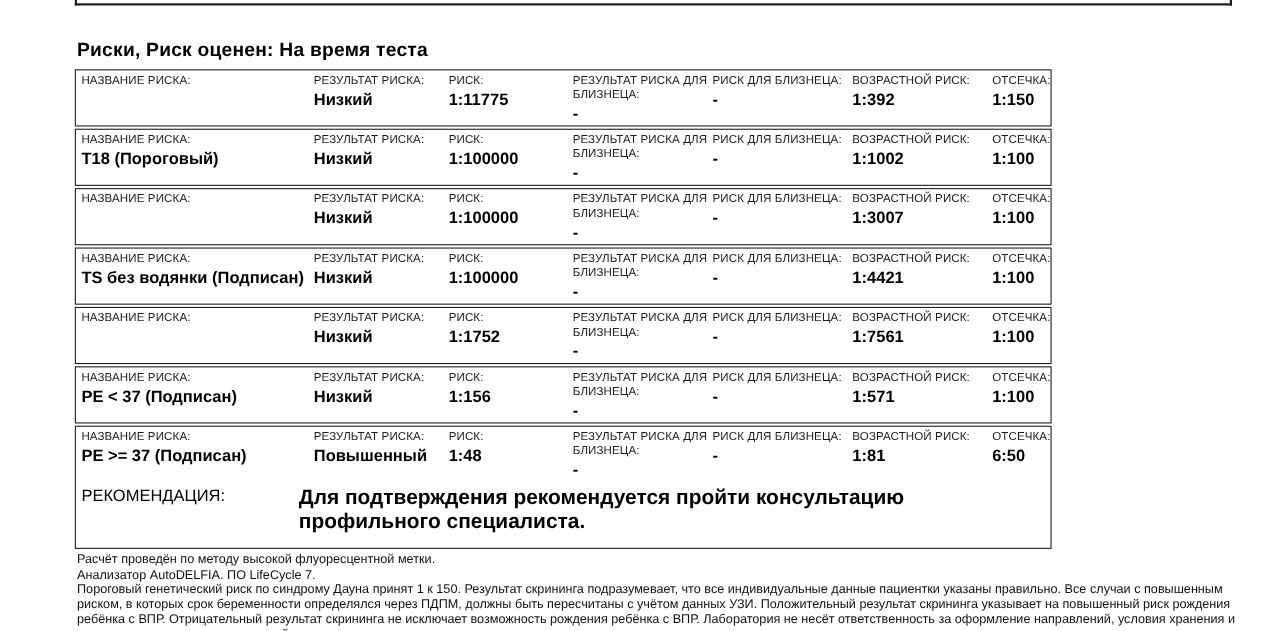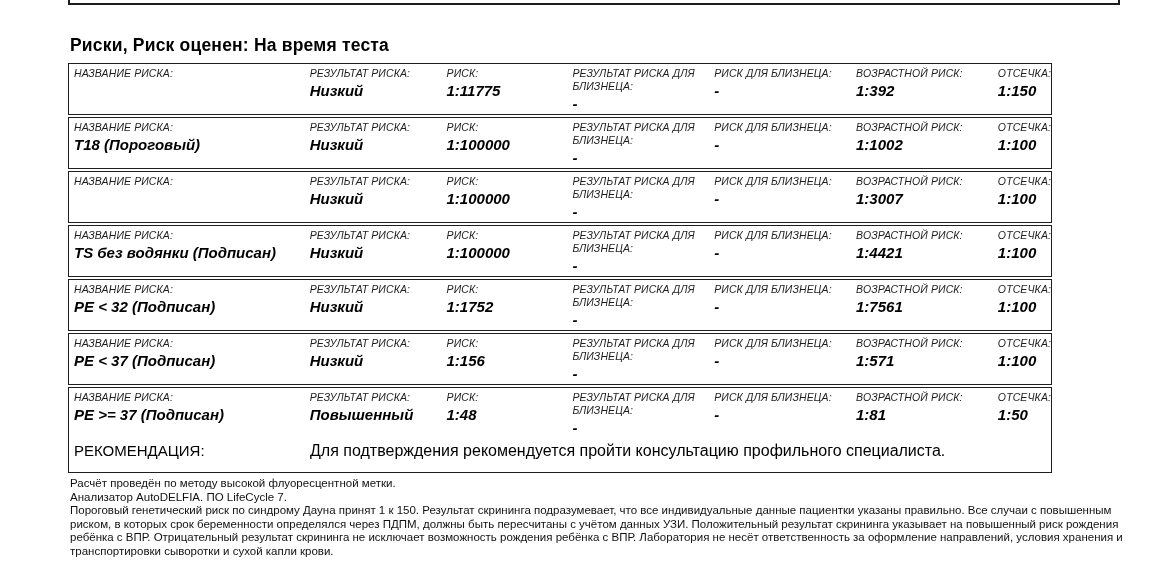--- a/index.html
+++ b/index.html
@@ -22,42 +22,42 @@
     margin-left: 68px;
     width: 1052px;
     height: 5px;
     box-sizing: border-box;
     border-left: 2px solid #1c1c1c;
     border-right: 2px solid #1c1c1c;
     border-bottom: 2px solid #1c1c1c;
   }
   .content {
     margin-left: 68px;
-    width: 984px;
+    width: 888px;
     margin-top: 30px;
   }
   .section-title {
     font-size: 17.5px;
     font-weight: bold;
     letter-spacing: 0.2px;
     margin: 24px 0 7px 2px;
   }
   .risk-box {
     box-sizing: border-box;
     border: 1.5px solid #1f1f1f;
     background: #fff;
     margin-bottom: 2px;
   }
   .row-grid {
     display: flex;
     align-items: flex-start;
     min-height: 40px;
     padding: 3px 0 0 5px;
   }
-  .cell { display: flex; flex-direction: column; font-style: italic; }
+  .cell { display: flex; flex-direction: column; }
   .cell .lbl {
     font-size: 10.5px;
     color: #1d1d1d;
     letter-spacing: 0.1px;
     line-height: 1.25;
     white-space: normal;
   }
   .cell .val {
     font-size: 15px;
     font-weight: bold;
@@ -75,22 +75,22 @@
     display: flex;
     align-items: flex-start;
     padding: 4px 0 12px 5px;
   }
   .rec-label {
     width: 236px;
     font-size: 15px;
     font-weight: normal;
   }
   .rec-text {
-    font-size: 16px;
-    font-weight: normal;
+    font-size: 19px;
+    font-weight: bold;
   }
   .footnotes {
     margin: 4px 0 0 70px;
     width: 1068px;
     font-size: 11.5px;
     line-height: 1.18;
     color: #111;
   }
   .footnotes p { margin: 0; }
 </style>
@@ -231,21 +231,20 @@
           <span class="lbl">ОТСЕЧКА:</span>
           <span class="val">1:100</span>
         </div>
       </div>
     </div>
 
     <div class="risk-box">
       <div class="row-grid">
         <div class="cell c-name">
           <span class="lbl">НАЗВАНИЕ РИСКА:</span>
-          <span class="val">PE &lt; 32 (Подписан)</span>
         </div>
         <div class="cell c-result">
           <span class="lbl">РЕЗУЛЬТАТ РИСКА:</span>
           <span class="val">Низкий</span>
         </div>
         <div class="cell c-risk">
           <span class="lbl">РИСК:</span>
           <span class="val">1:1752</span>
         </div>
         <div class="cell c-twinres">
@@ -321,21 +320,21 @@
         <div class="cell c-twinrisk">
           <span class="lbl">РИСК ДЛЯ БЛИЗНЕЦА:</span>
           <span class="val">-</span>
         </div>
         <div class="cell c-agerisk">
           <span class="lbl">ВОЗРАСТНОЙ РИСК:</span>
           <span class="val">1:81</span>
         </div>
         <div class="cell c-cutoff">
           <span class="lbl">ОТСЕЧКА:</span>
-          <span class="val">1:50</span>
+          <span class="val">6:50</span>
         </div>
       </div>
       <div class="rec-line">
         <span class="rec-label">РЕКОМЕНДАЦИЯ:</span>
         <span class="rec-text">Для подтверждения рекомендуется пройти консультацию профильного специалиста.</span>
       </div>
     </div>
   </div>
 
   <div class="footnotes">

